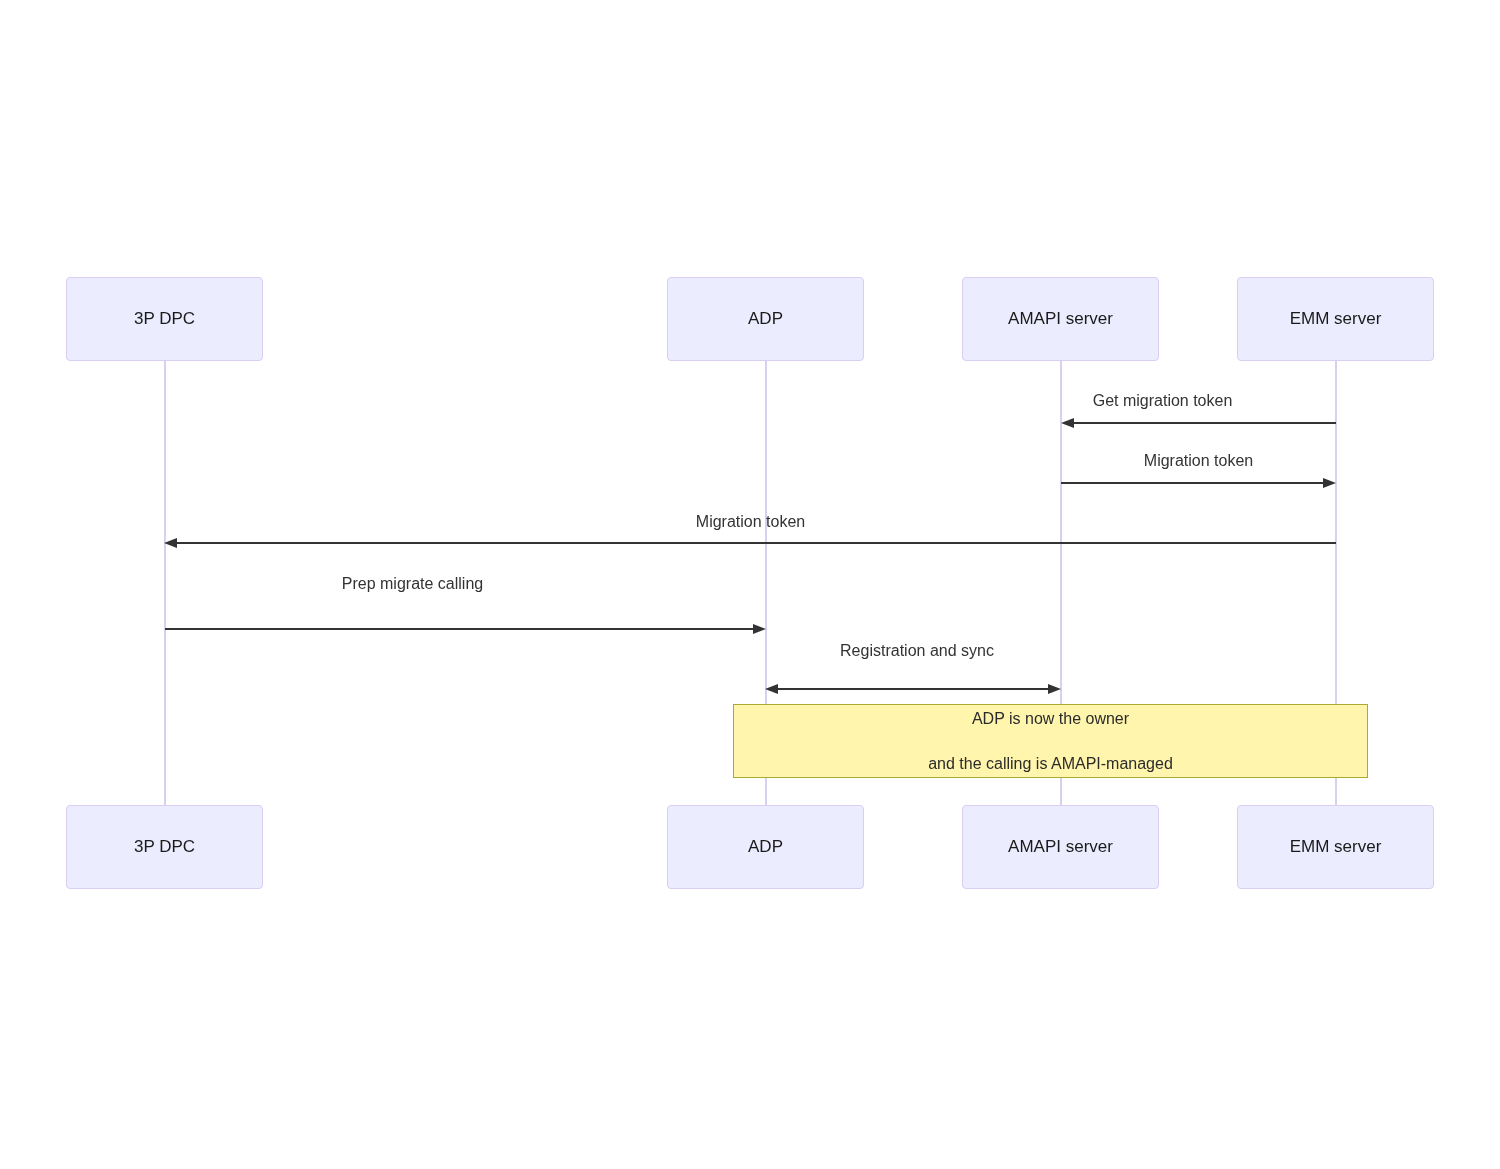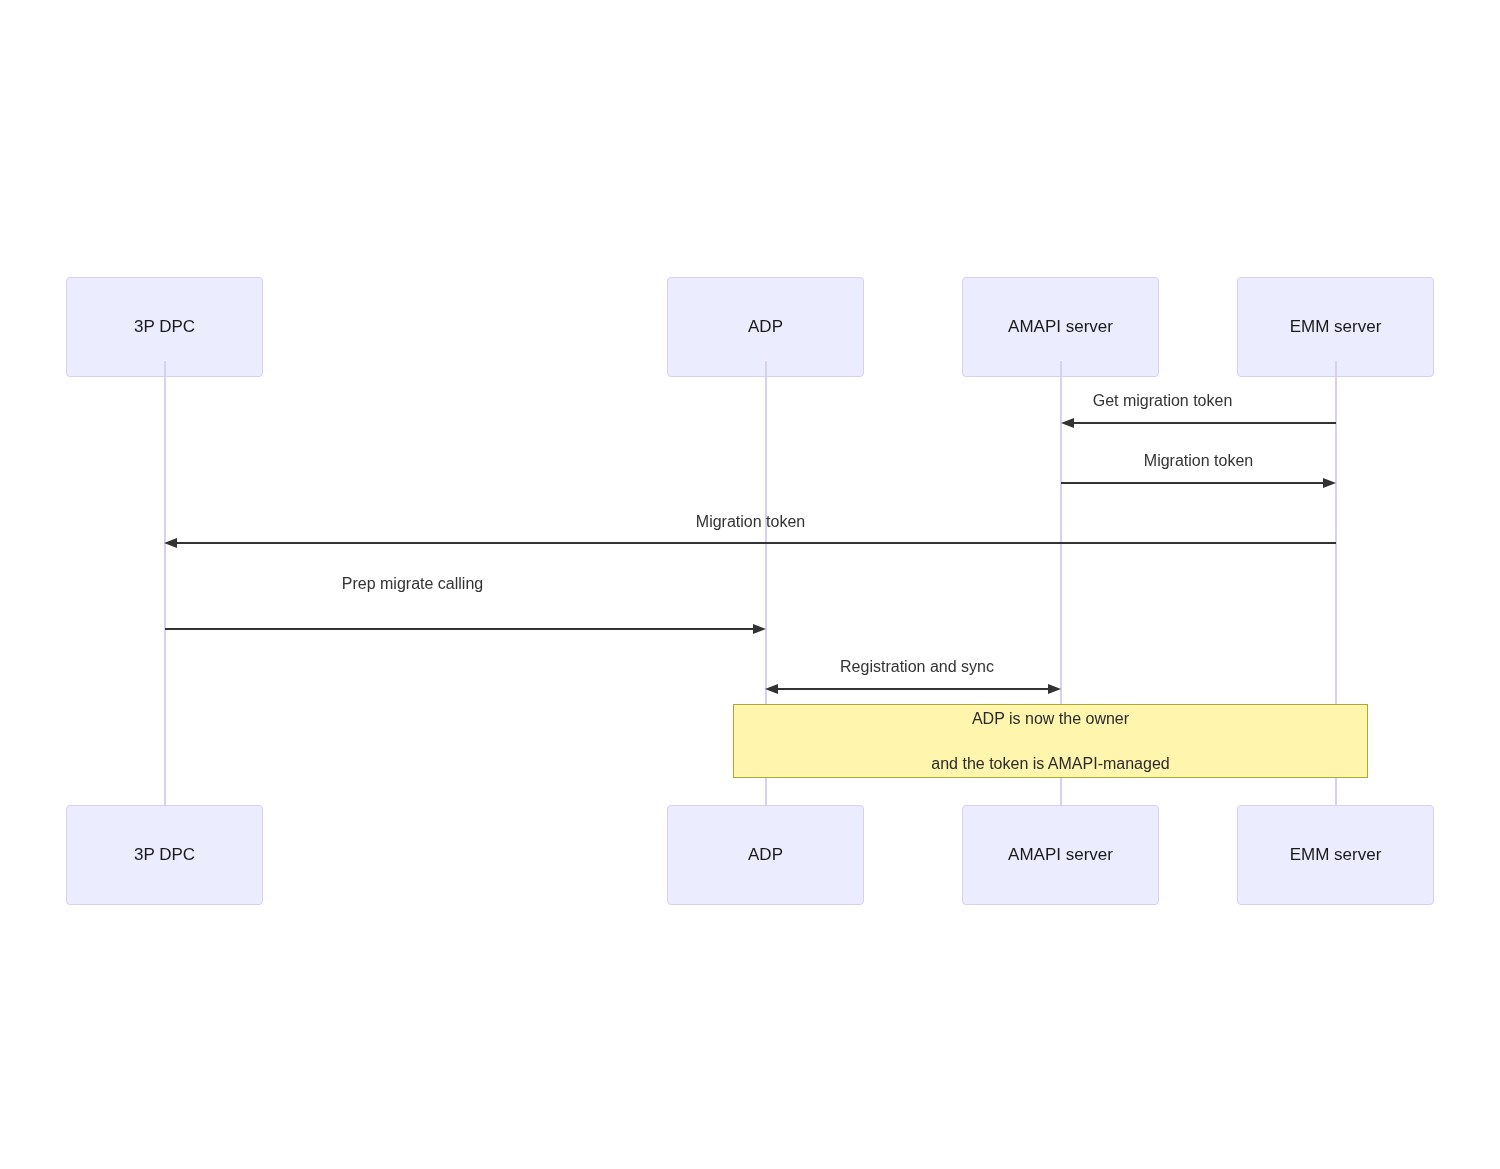--- a/index.html
+++ b/index.html
@@ -19,21 +19,21 @@
     position: relative;
     width: 1500px;
     height: 1169px;
     background: var(--background);
     font-family: "Liberation Sans", sans-serif;
     overflow: hidden;
   }
   .actor {
     position: absolute;
     width: 197px;
-    height: 100px;
+    height: 84px;
     box-sizing: border-box;
     background: var(--actor-fill);
     border: 1px solid var(--actor-border);
     border-radius: 4px;
     display: flex;
     align-items: center;
     justify-content: center;
     font-size: 17px;
     color: var(--actor-text);
   }
@@ -130,29 +130,29 @@
 
   <div>
     <div class="msg-label" style="left:165px; top:572px; width:495px; line-height:24px;">
       <div>Prep migrate calling</div>
     </div>
     <div class="msg-line" style="left:165px; top:628px; width:588px;"></div>
     <div class="head head-right" style="left:753px; top:624px;"></div>
   </div>
 
   <div>
-    <div class="msg-label" style="left:765px; top:656px; width:304px;">Registration and sync</div>
+    <div class="msg-label" style="left:765px; top:640px; width:304px;">Registration and sync</div>
     <div class="msg-line" style="left:778px; top:688px; width:270px;"></div>
     <div class="head head-left" style="left:765px; top:684px;"></div>
     <div class="head head-right" style="left:1048px; top:684px;"></div>
   </div>
 
   <div class="note" style="left:733px; top:704px; width:635px; height:74px;">
     <div>ADP is now the owner</div>
-    <div>and the token is AMAPI-managed</div>
+    <div>and the calling is AMAPI-managed</div>
   </div>
 
   <div class="actor" style="left:66px; top:805px;">
     <span>3P DPC</span>
   </div>
   <div class="actor" style="left:667px; top:805px;">
     <span>ADP</span>
   </div>
   <div class="actor" style="left:962px; top:805px;">
     <span>AMAPI server</span>

